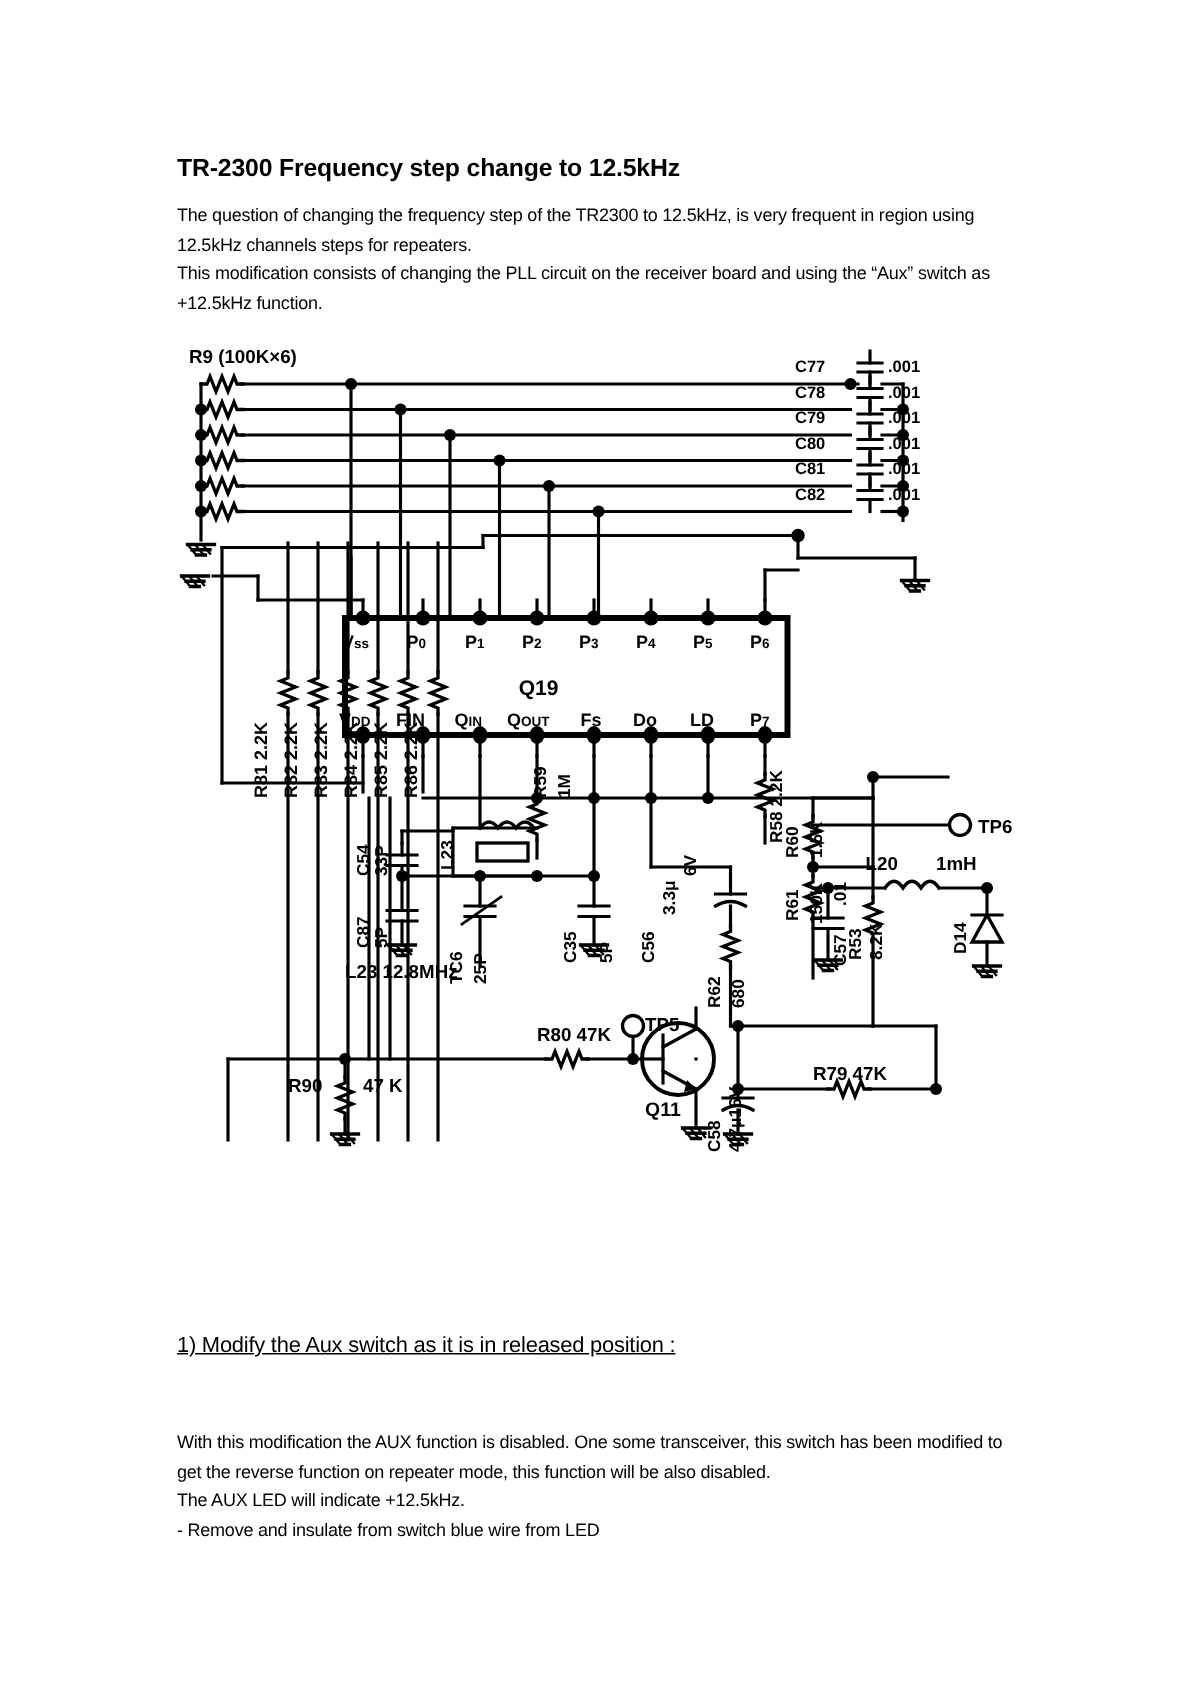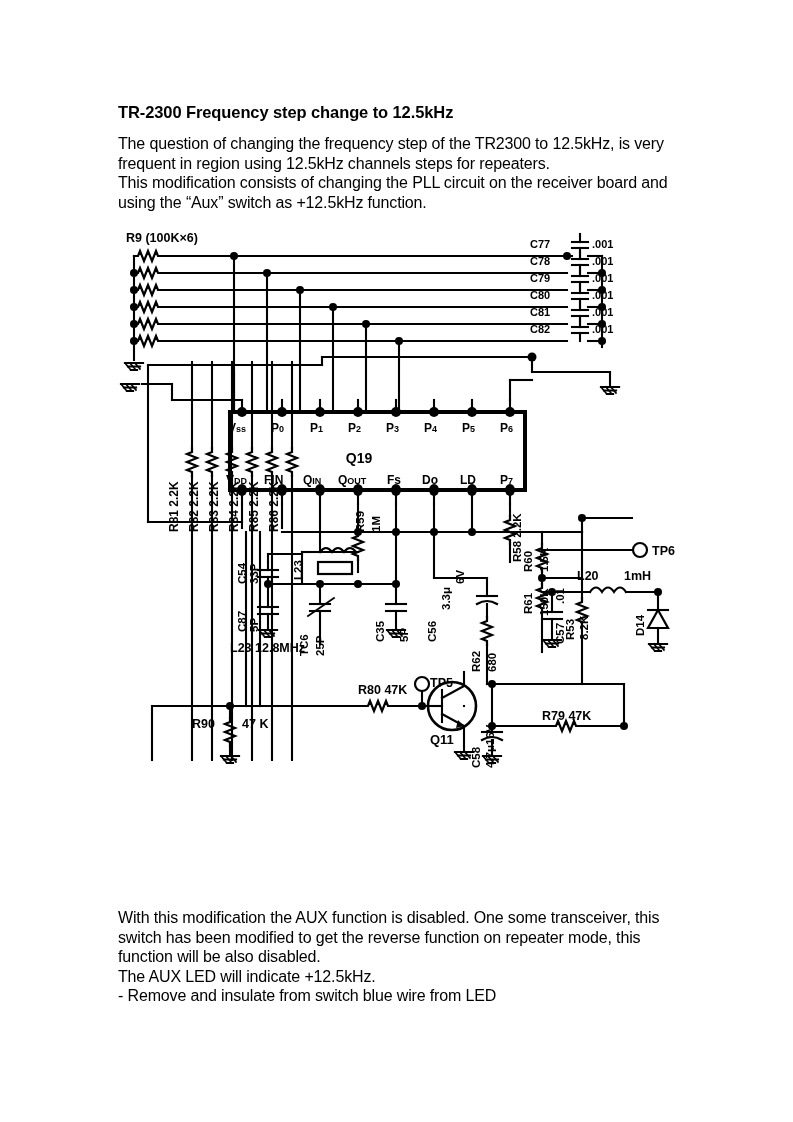--- a/index.html
+++ b/index.html
@@ -29,21 +29,21 @@
     top: 92px;
     font-size: 16.5px;
     font-weight: bold;
     letter-spacing: -0.1px;
     white-space: nowrap;
   }
   .para {
     position: absolute;
     left: 118px;
     width: 560px;
-    font-size: 16px;
+    font-size: 12px;
     line-height: 19.6px;
     letter-spacing: -0.15px;
   }
   #intro-para { top: 134px; }
   #notes-para { top: 782px; }
   #section1-heading {
     position: absolute;
     left: 118px;
     top: 888px;
     font-size: 14.6px;
@@ -586,18 +586,19 @@
         <text x="130" y="496" font-size="12.5">47 K</text>
         <text x="318" y="512" font-size="13">Q11</text>
         <text transform="translate(368,536) rotate(-90)" font-size="11.5">C58</text>
         <text transform="translate(382,536) rotate(-90)" font-size="11.5">4.7μ16V</text>
         <text x="430" y="488" font-size="12.5">R79  47K</text>
       </g>
     </svg>
   </div>
 
 
-
-  <div class="para" id="section1-para" style="white-space:pre-line;">With this modification the AUX function is disabled. One some transceiver, this switch has been modified to get the reverse function on repeater mode, this function will be also disabled.
+  <div id="section1-heading">1) Modify the Aux switch as it is in released position :</div>
+
+  <div class="para" id="section1-para" style="white-space:pre-line;margin-top:44px;">With this modification the AUX function is disabled. One some transceiver, this switch has been modified to get the reverse function on repeater mode, this function will be also disabled.
 The AUX LED will indicate +12.5kHz.
 - Remove and insulate from switch blue wire from LED</div>
 
 </div>
 
 </body></html>

